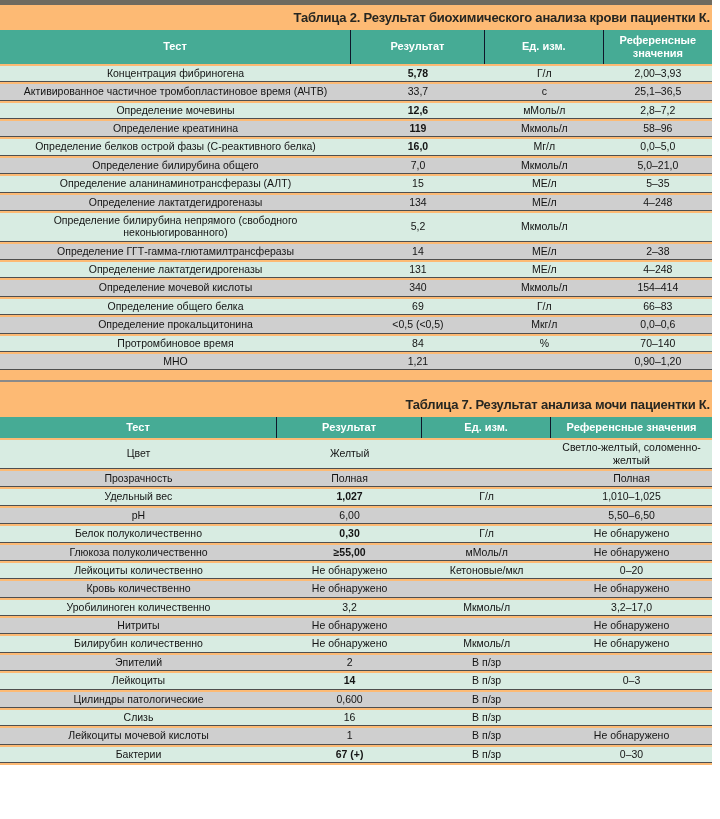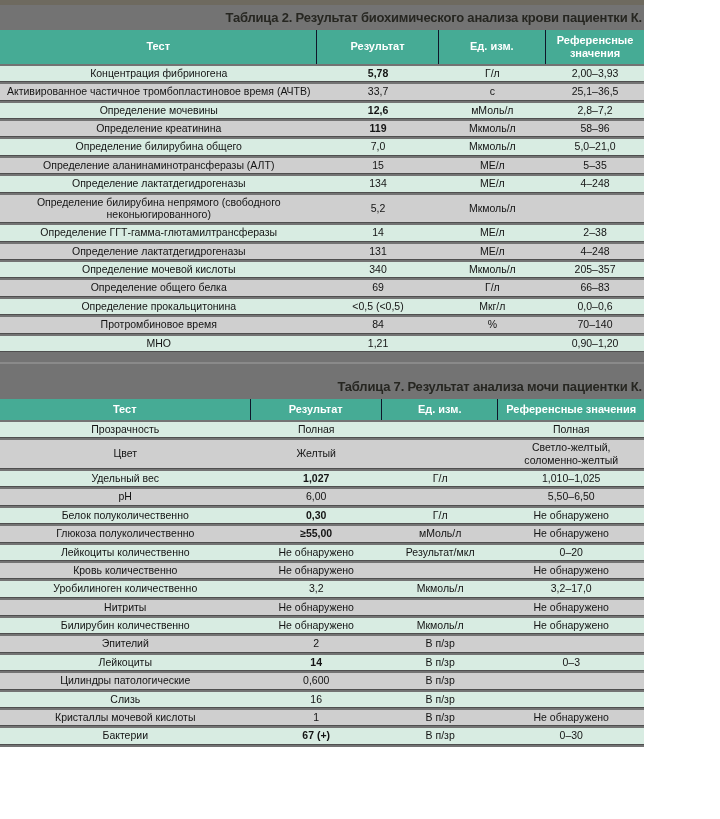--- a/index.html
+++ b/index.html
@@ -1,21 +1,21 @@
 <!DOCTYPE html>
 <html lang="ru" style="--header-bg: #46ab95; --header-text: #ffffff; --row-green: #d8ece2; --row-gray: #cfcfcf; --row-border: #4f4f4f; --top-rule: #6e6a5f; --divider: #8a8a8a;"><head>
 <meta charset="utf-8">
 <style>
   html, body { margin:0; padding:0; background:#ffffff; }
   body {
     width:720px;
     font-family:"Liberation Sans","DejaVu Sans",sans-serif;
     -webkit-font-smoothing:antialiased;
   }
-  .page { width:644px; background:#737373; }
+  .page { width:712px; background:#fdba74; }
 
   .top-rule   { height:5px; background:var(--top-rule,#6e6a5f); }
   .mid-rule   { height:2px; background:var(--divider,#8a8a8a); margin:8px 0 10px; }
 
   .table-title {
     text-align:right;
     font-weight:700;
     font-size:13px;
     color:#262621;
     padding:5px 2px 3px 0;
@@ -98,20 +98,26 @@
           <td>мМоль/л</td>
           <td>2,8–7,2</td>
         </tr>
         <tr>
           <td>Определение креатинина</td>
           <td class="bold">119</td>
           <td>Мкмоль/л</td>
           <td>58–96</td>
         </tr>
         <tr>
+          <td>Определение белков острой фазы (С-реактивного белка)</td>
+          <td class="bold">16,0</td>
+          <td>Мг/л</td>
+          <td>0,0–5,0</td>
+        </tr>
+        <tr>
           <td>Определение билирубина общего</td>
           <td>7,0</td>
           <td>Мкмоль/л</td>
           <td>5,0–21,0</td>
         </tr>
         <tr>
           <td>Определение аланинаминотрансферазы (АЛТ)</td>
           <td>15</td>
           <td>МЕ/л</td>
           <td>5–35</td>
@@ -137,21 +143,21 @@
         <tr>
           <td>Определение лактатдегидрогеназы</td>
           <td>131</td>
           <td>МЕ/л</td>
           <td>4–248</td>
         </tr>
         <tr>
           <td>Определение мочевой кислоты</td>
           <td>340</td>
           <td>Мкмоль/л</td>
-          <td>205–357</td>
+          <td>154–414</td>
         </tr>
         <tr>
           <td>Определение общего белка</td>
           <td>69</td>
           <td>Г/л</td>
           <td>66–83</td>
         </tr>
         <tr>
           <td>Определение прокальцитонина</td>
           <td>&lt;0,5 (&lt;0,5)</td>
@@ -187,30 +193,30 @@
       <thead>
         <tr>
           <th>Тест</th>
           <th>Результат</th>
           <th>Ед. изм.</th>
           <th>Референсные значения</th>
         </tr>
       </thead>
       <tbody>
         <tr>
+          <td>Цвет</td>
+          <td>Желтый</td>
+          <td></td>
+          <td>Светло-желтый, соломенно-желтый</td>
+        </tr>
+        <tr>
           <td>Прозрачность</td>
           <td>Полная</td>
           <td></td>
           <td>Полная</td>
-        </tr>
-        <tr>
-          <td>Цвет</td>
-          <td>Желтый</td>
-          <td></td>
-          <td>Светло-желтый, соломенно-желтый</td>
         </tr>
         <tr>
           <td>Удельный вес</td>
           <td class="bold">1,027</td>
           <td>Г/л</td>
           <td>1,010–1,025</td>
         </tr>
         <tr>
           <td>pH</td>
           <td>6,00</td>
@@ -225,21 +231,21 @@
         </tr>
         <tr>
           <td>Глюкоза полуколичественно</td>
           <td class="bold">≥55,00</td>
           <td>мМоль/л</td>
           <td>Не обнаружено</td>
         </tr>
         <tr>
           <td>Лейкоциты количественно</td>
           <td>Не обнаружено</td>
-          <td>Результат/мкл</td>
+          <td>Кетоновые/мкл</td>
           <td>0–20</td>
         </tr>
         <tr>
           <td>Кровь количественно</td>
           <td>Не обнаружено</td>
           <td></td>
           <td>Не обнаружено</td>
         </tr>
         <tr>
           <td>Уробилиноген количественно</td>
@@ -277,21 +283,21 @@
           <td>В п/зр</td>
           <td></td>
         </tr>
         <tr>
           <td>Слизь</td>
           <td>16</td>
           <td>В п/зр</td>
           <td></td>
         </tr>
         <tr>
-          <td>Кристаллы мочевой кислоты</td>
+          <td>Лейкоциты мочевой кислоты</td>
           <td>1</td>
           <td>В п/зр</td>
           <td>Не обнаружено</td>
         </tr>
         <tr>
           <td>Бактерии</td>
           <td class="bold">67 (+)</td>
           <td>В п/зр</td>
           <td>0–30</td>
         </tr>

